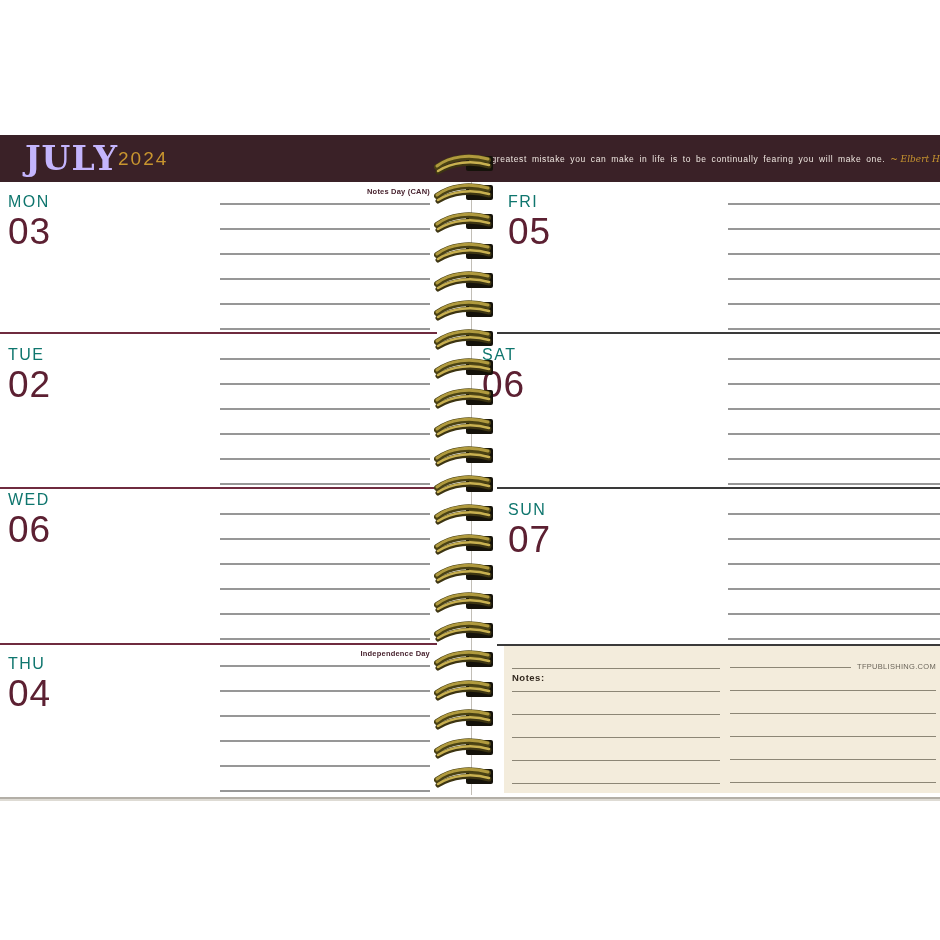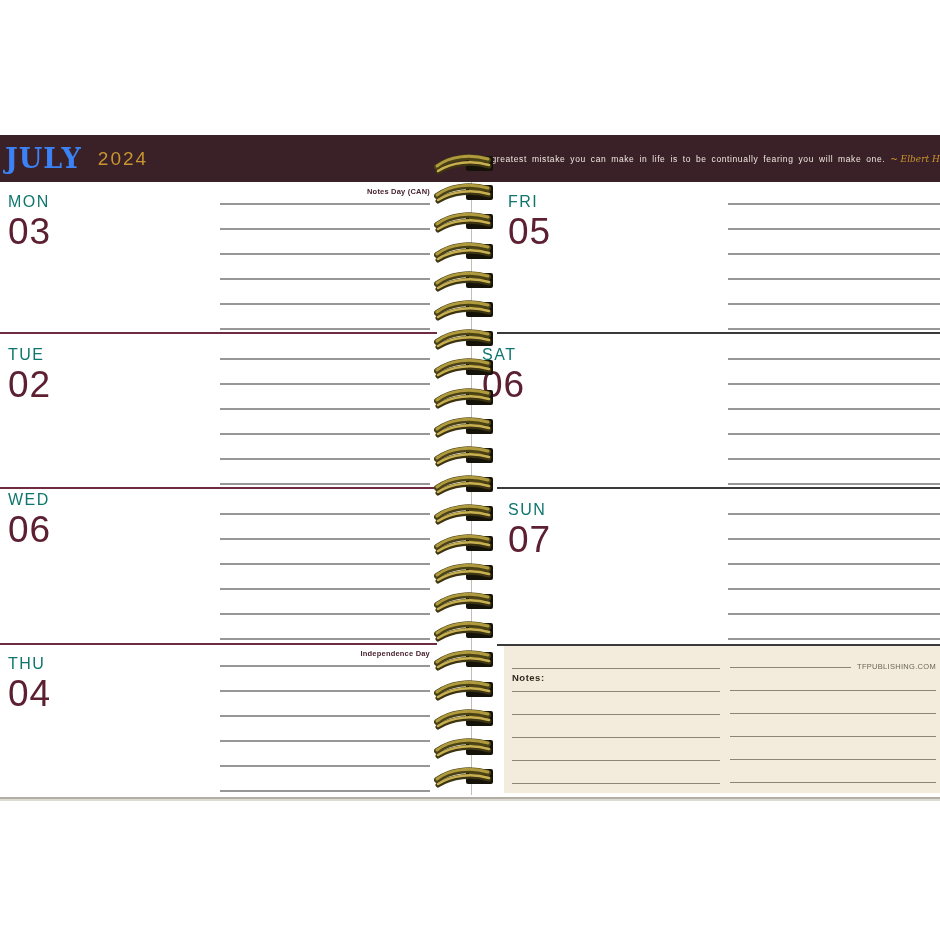--- a/index.html
+++ b/index.html
@@ -1,23 +1,23 @@
 <!DOCTYPE html>
 <html><head>
 <meta charset="utf-8">
 <style>
   html,body{margin:0;padding:0;background:#ffffff;}
   .stage{position:relative;width:940px;height:940px;background:#ffffff;overflow:hidden;
          font-family:"Liberation Sans",sans-serif;}
   
   .header-bar{position:absolute;left:0;top:135px;width:940px;height:47px;background:#3a2127;
               display:flex;align-items:center;overflow:hidden;}
-  .month{font-family:"DejaVu Serif",serif;font-weight:bold;color:#3b82f6;font-size:27px;
-         letter-spacing:1px;margin-left:5px;line-height:1;}
-  .year{color:#c8952f;font-size:19px;letter-spacing:2px;margin-left:16px;line-height:1;}
+  .month{font-family:"DejaVu Serif",serif;font-weight:bold;color:#c4b5fd;font-size:33px;
+         letter-spacing:1px;margin-left:25px;line-height:1;}
+  .year{color:#c8952f;font-size:19px;letter-spacing:2px;line-height:1;}
   .quote-wrap{position:absolute;right:0;top:0;height:47px;display:flex;align-items:center;
               white-space:nowrap;overflow:hidden;max-width:470px;}
   .quote{color:#efe7e0;font-size:8.5px;letter-spacing:0.6px;word-spacing:2px;}
   .quote-attr{color:#c8952f;font-size:9px;font-family:"DejaVu Serif",serif;font-style:italic;
               margin-left:5px;margin-right:-6px;}
   
   .day-cell{position:absolute;line-height:1;}
   .weekday{color:#0f766e;font-size:16px;letter-spacing:1.5px;font-weight:400;}
   .daynum{color:#5c2032;font-size:37px;font-weight:300;margin-top:3px;letter-spacing:1px;}
   .lines{position:absolute;}

